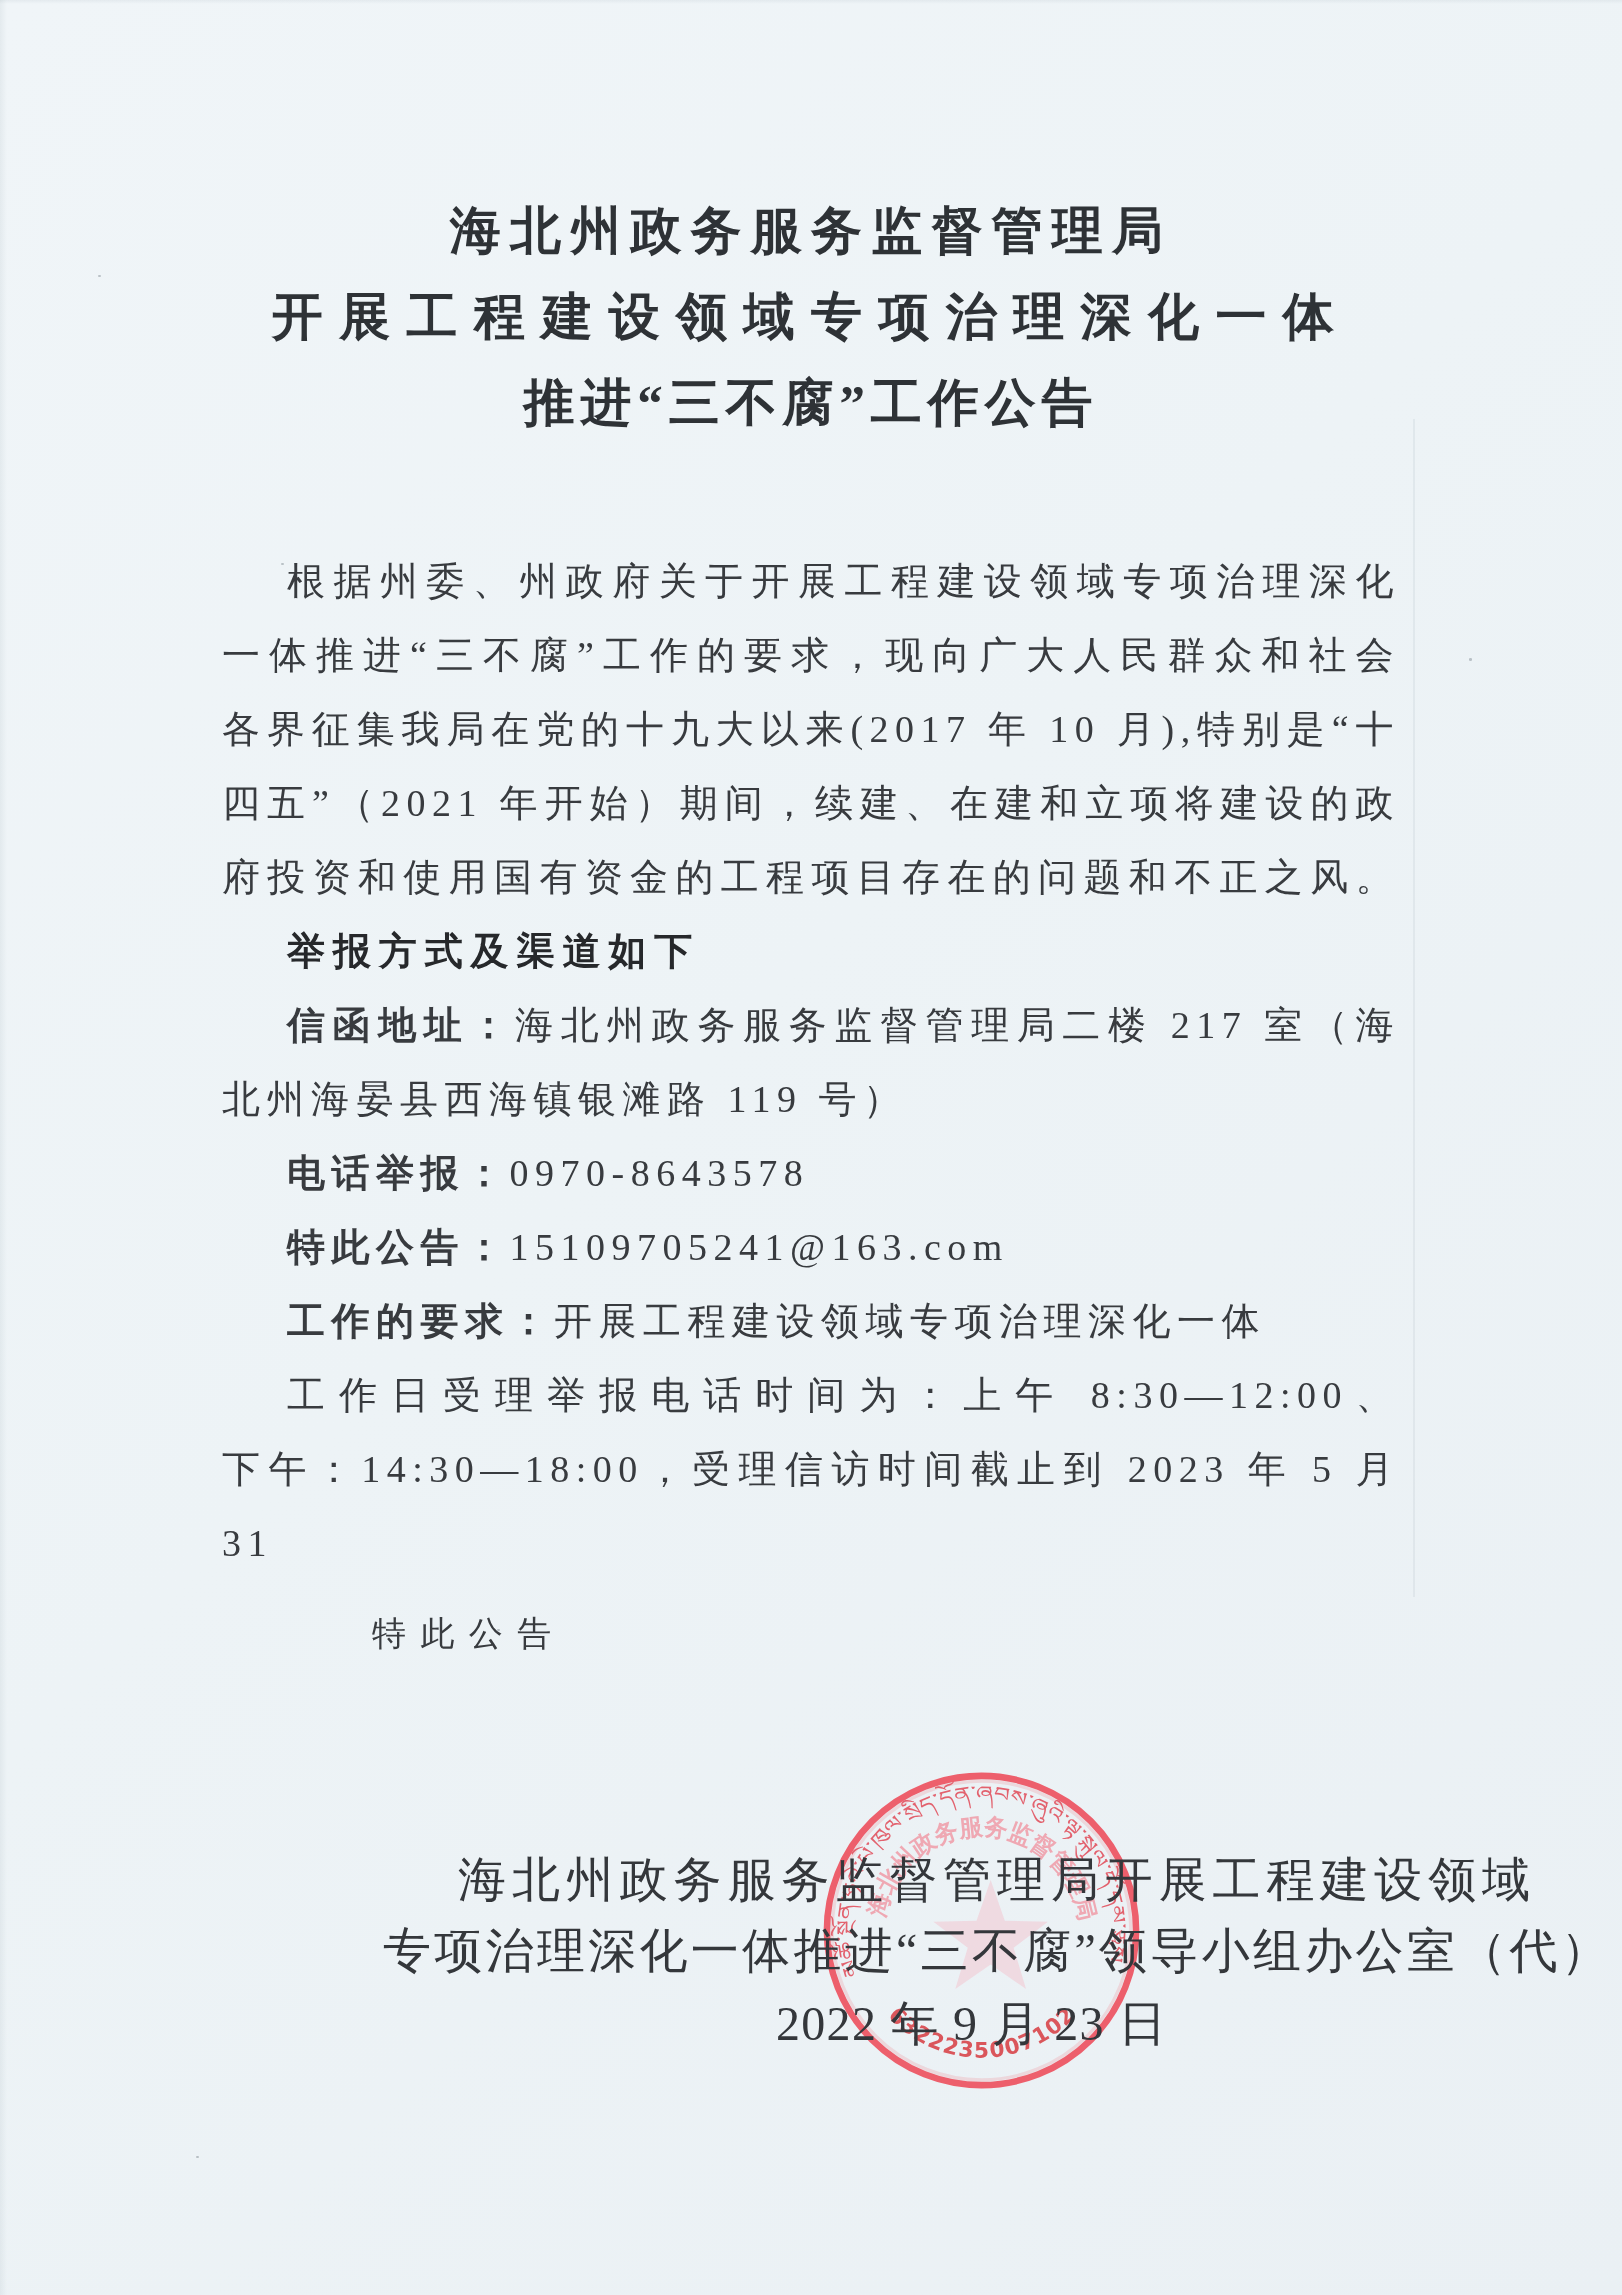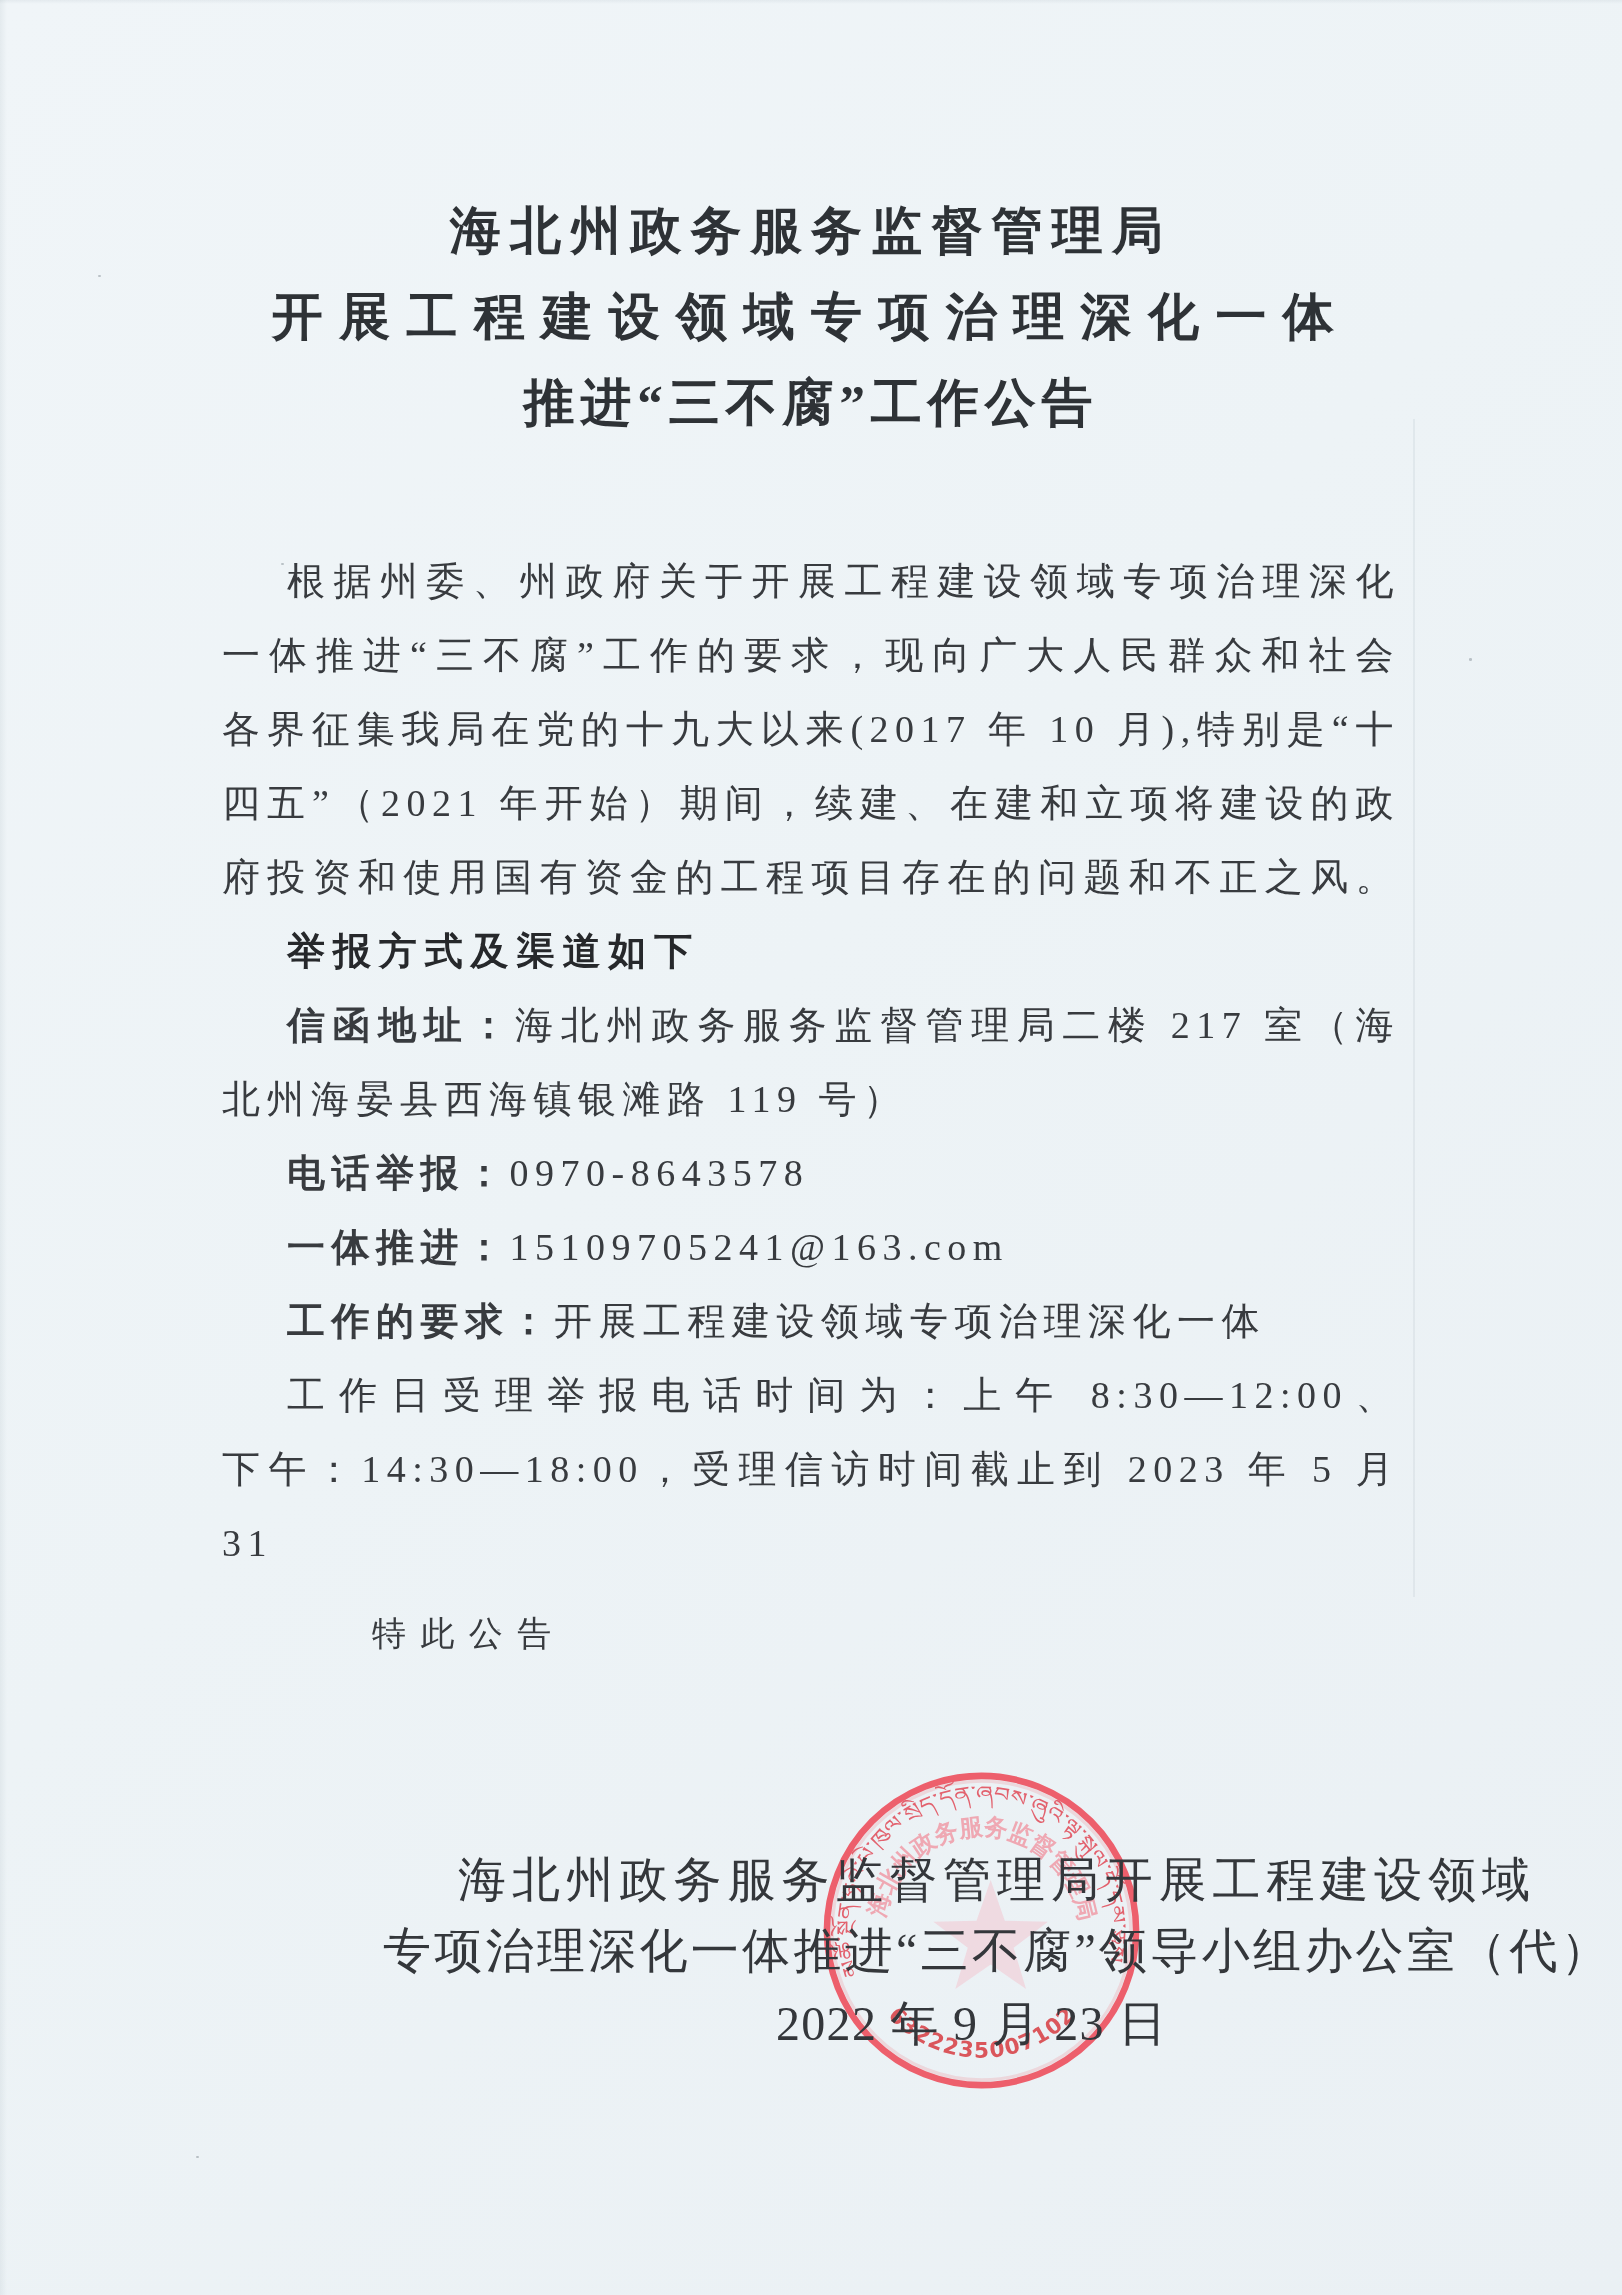--- a/index.html
+++ b/index.html
@@ -119,21 +119,21 @@
     <div class="body-block">
       <div class="line just indent">根据州委、州政府关于开展工程建设领域专项治理深化</div>
       <div class="line just">一体推进“三不腐”工作的要求，现向广大人民群众和社会</div>
       <div class="line just">各界征集我局在党的十九大以来(2017 年 10 月),特别是“十</div>
       <div class="line just">四五”（2021 年开始）期间，续建、在建和立项将建设的政</div>
       <div class="line just">府投资和使用国有资金的工程项目存在的问题和不正之风。</div>
       <div class="line indent heading">举报方式及渠道如下</div>
       <div class="line just indent"><span class="lbl">信函地址：</span><span>海北州政务服务监督管理局二楼 217 室（海</span></div>
       <div class="line">北州海晏县西海镇银滩路 119 号）</div>
       <div class="line indent"><span class="lbl">电话举报：</span><span>0970-8643578</span></div>
-      <div class="line indent"><span class="lbl">一体推进：</span><span>15109705241@163.com</span></div>
+      <div class="line indent"><span class="lbl">特此公告：</span><span>15109705241@163.com</span></div>
       <div class="line indent"><span class="lbl">工作的要求：</span><span>开展工程建设领域专项治理深化一体</span></div>
       <div class="line just indent">工作日受理举报电话时间为：上午 8:30—12:00、</div>
       <div class="line just">下午：14:30—18:00，受理信访时间截止到 2023 年 5 月 31</div>
     </div>
 
     <div class="closing">特此公告</div>
 
     <div class="sig-line sig-1">海北州政务服务监督管理局开展工程建设领域</div>
     <div class="sig-line sig-2">专项治理深化一体推进“三不腐”领导小组办公室（代）</div>
     <div class="sig-line sig-date">2022 年 9 月 23 日</div>

